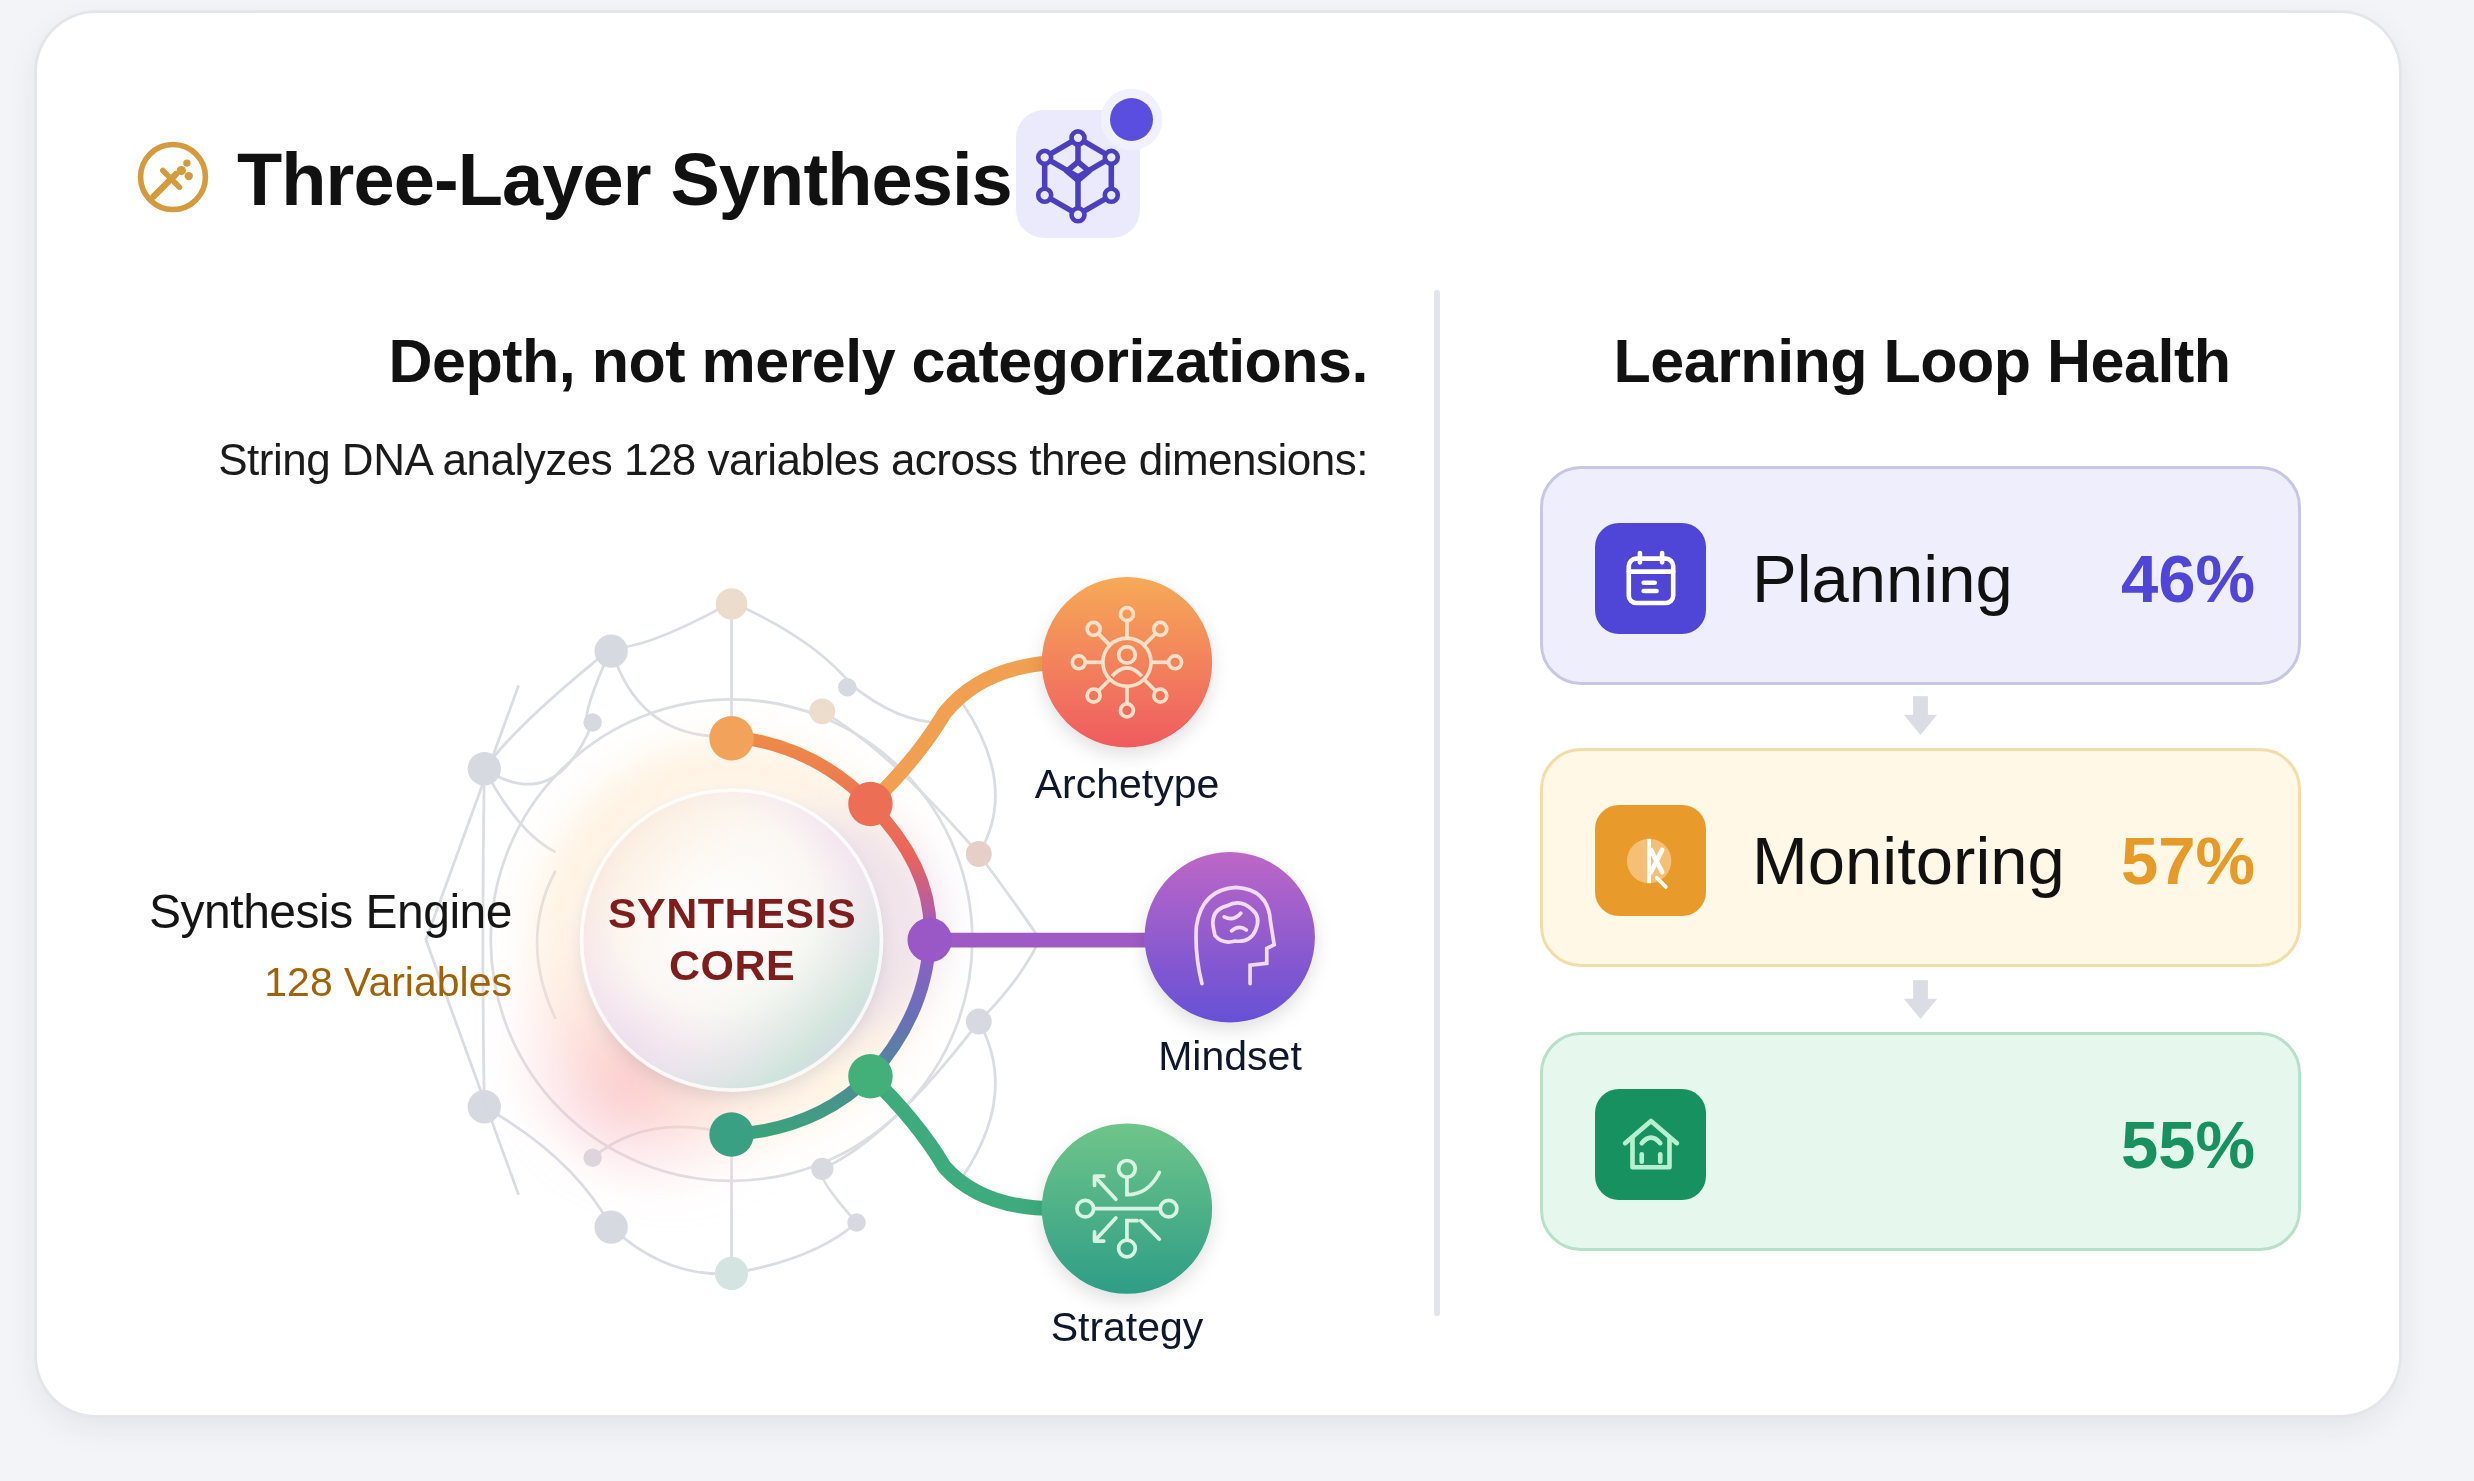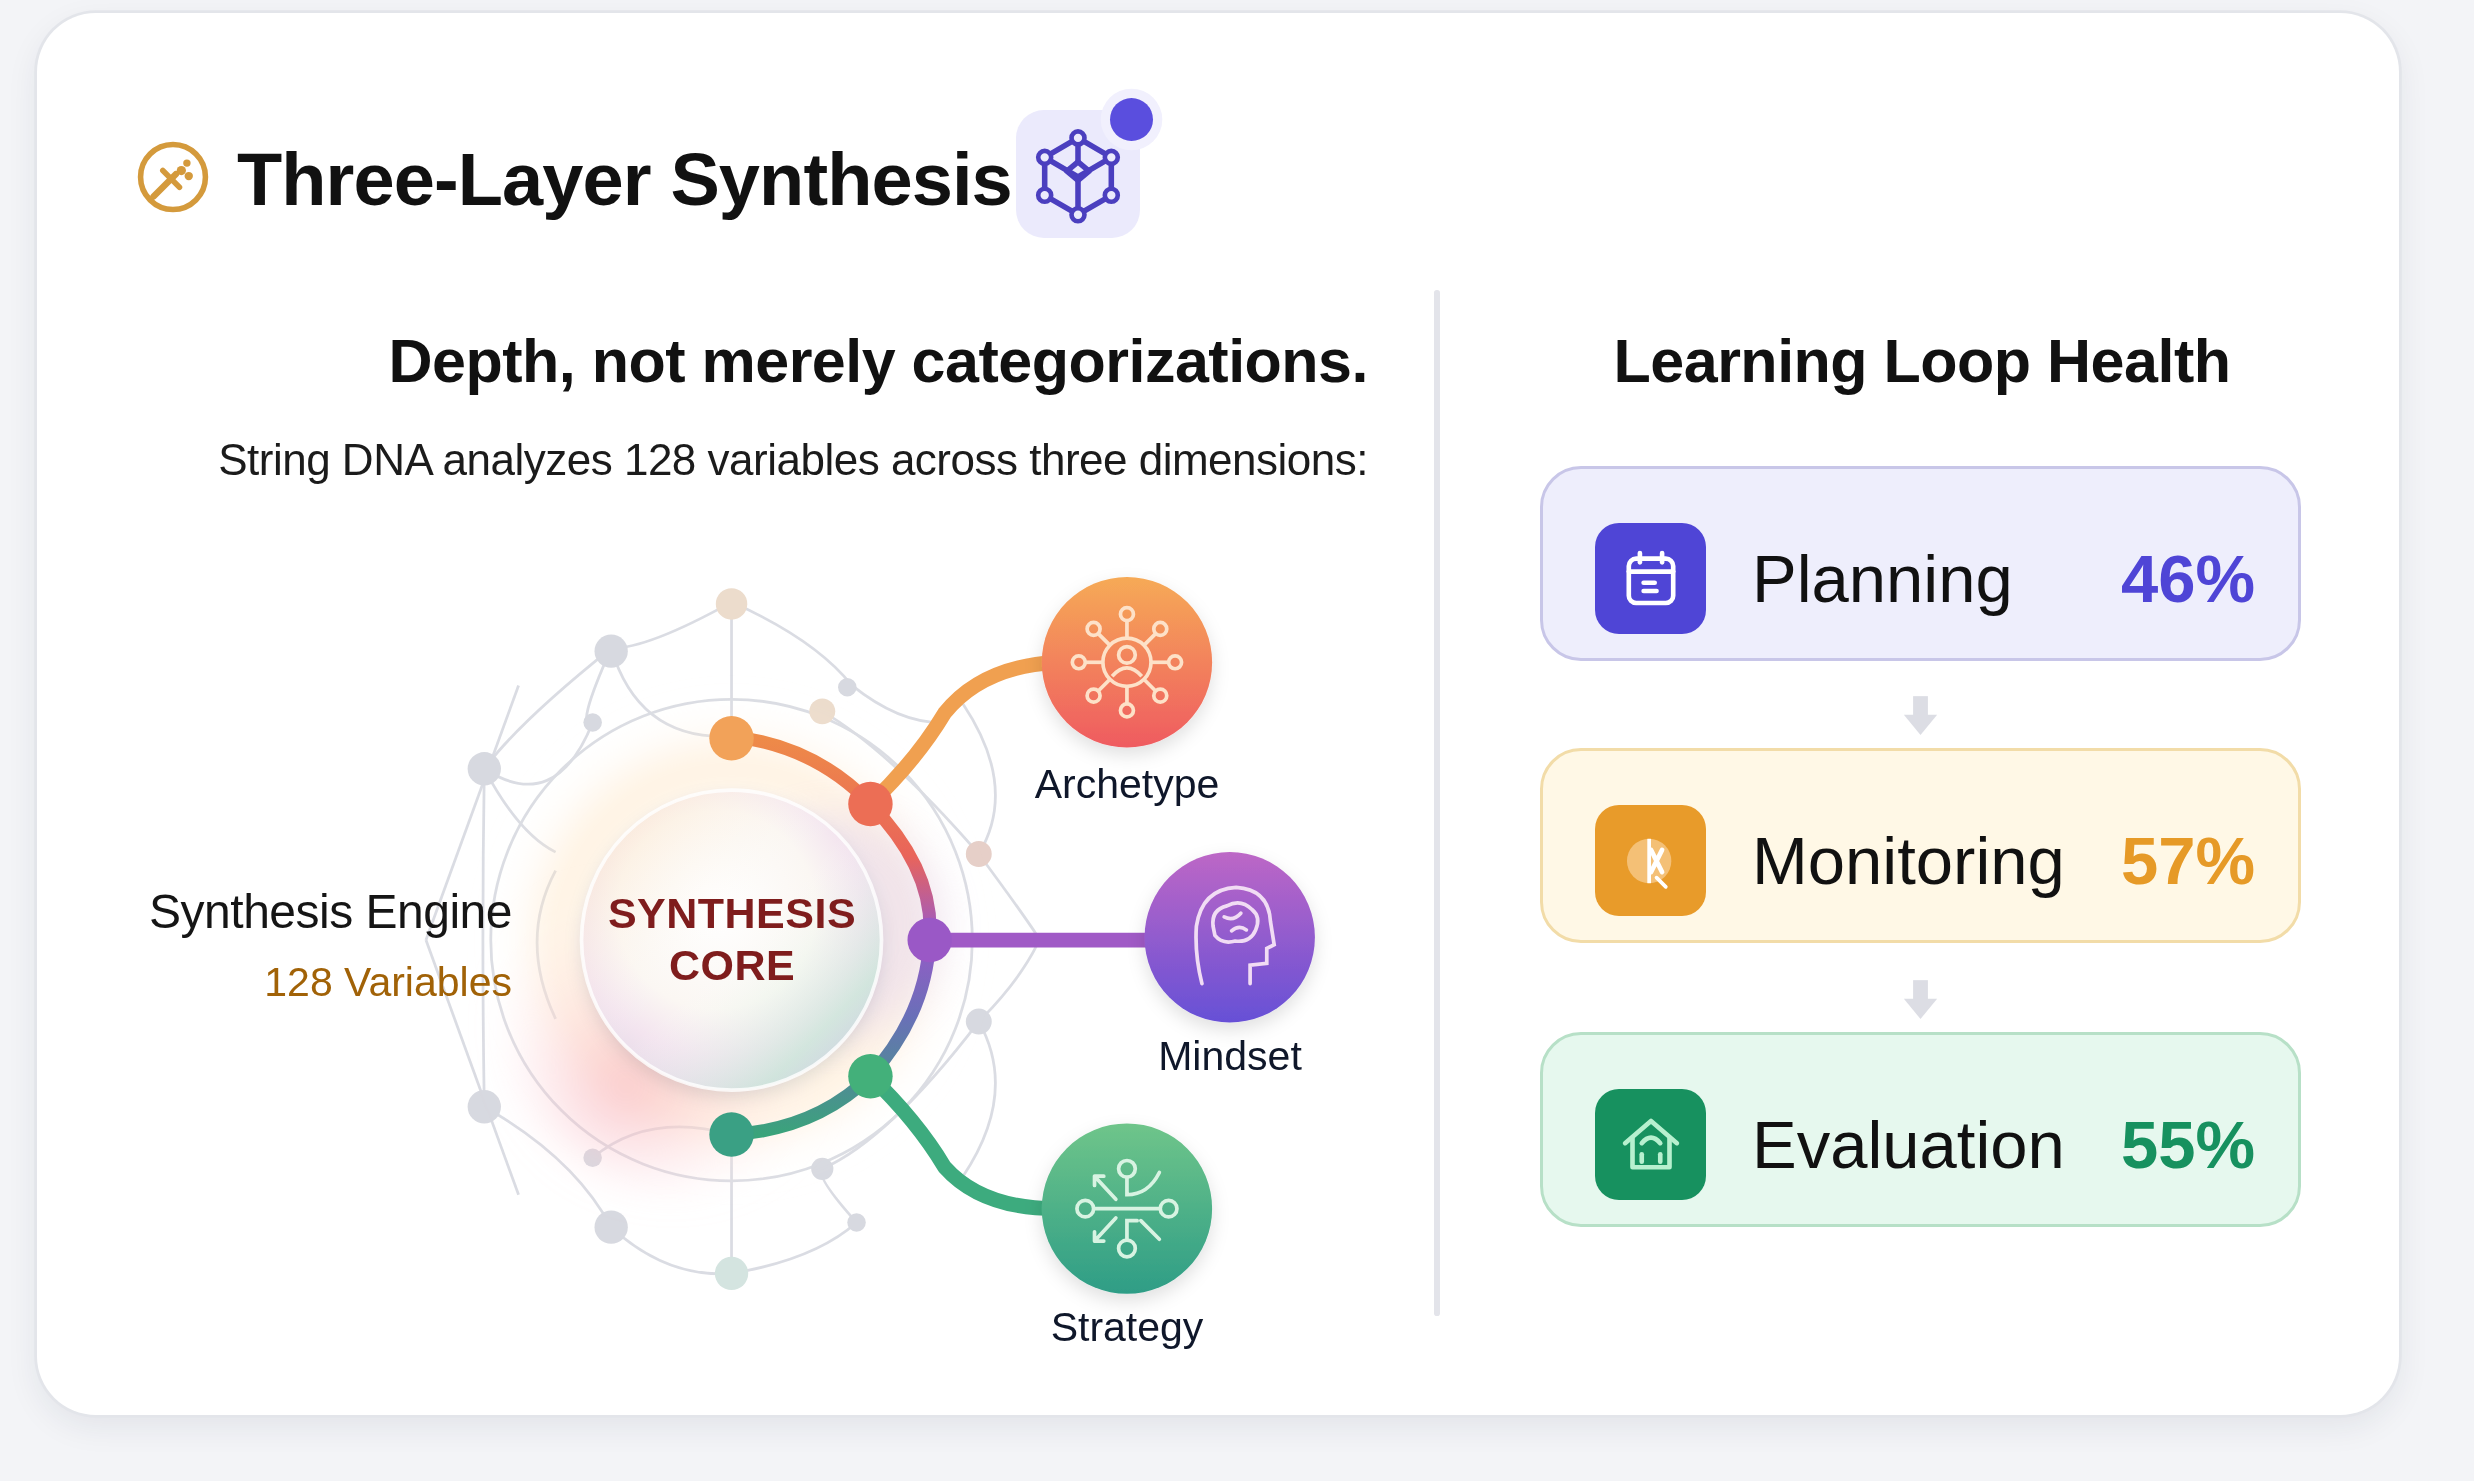--- a/index.html
+++ b/index.html
@@ -33,21 +33,21 @@
 
   .node-label { font-size: 41px; color: #0f172a; white-space: nowrap; transform: translateX(-50%); }
   .core-text { left: 732px; top: 887px; transform: translateX(-50%); text-align: center; font-size: 43px; font-weight: 700; color: #7f1d1d; line-height: 52px; letter-spacing: 0.5px; white-space: nowrap; }
 
   
   .divider { left: 1434px; top: 290px; width: 5.6px; height: 1026px; background: #e3e4ea; border-radius: 2.8px; }
 
   
   .right-h { left: 1922px; top: 324px; transform: translateX(-50%); font-size: 61px; font-weight: 600; white-space: nowrap; letter-spacing: -0.5px; line-height: 74px; }
   .stage {
-    position: absolute; left: 1540px; width: 761px; height: 195px; border-radius: 41px;
+    position: absolute; left: 1540px; width: 761px; height: 219px; border-radius: 41px;
     box-sizing: border-box; border: 3.7px solid;
   }
   .stage .ic {
     position: absolute; left: 52px; top: 54px; width: 111px; height: 111px; border-radius: 24px;
   }
   .stage .ic svg { position: absolute; left: 18.5px; top: 18.5px; width: 74px; height: 74px; }
   .stage .lbl { position: absolute; left: 209px; top: 70px; font-size: 67px; color: #111; line-height: 80px; white-space: nowrap; }
   .stage .pct { position: absolute; right: 43px; top: 70px; font-size: 67px; font-weight: 700; line-height: 80px; }
   .arrow { position: absolute; left: 1902px; width: 37px; height: 41px; }
 </style>
@@ -315,16 +315,15 @@
     <svg viewBox="0 0 80 80">
       <g fill="none" stroke="#b7f0cf" stroke-width="5" stroke-linecap="round" stroke-linejoin="round">
         <path d="M12,38 L40,14 L68,38"></path>
         <path d="M20,32 L20,64 L60,64 L60,32"></path>
         <path d="M30,38 Q40,26 50,38"></path>
         <line x1="30" y1="50" x2="30" y2="58"></line>
         <line x1="50" y1="50" x2="50" y2="58"></line>
       </g>
     </svg>
   </div>
-  <div class="lbl">Evaluation</div>
   <div class="pct" style="color:#17915f;margin-left:46px;">55%</div>
 </div>
 
 
 </body></html>

